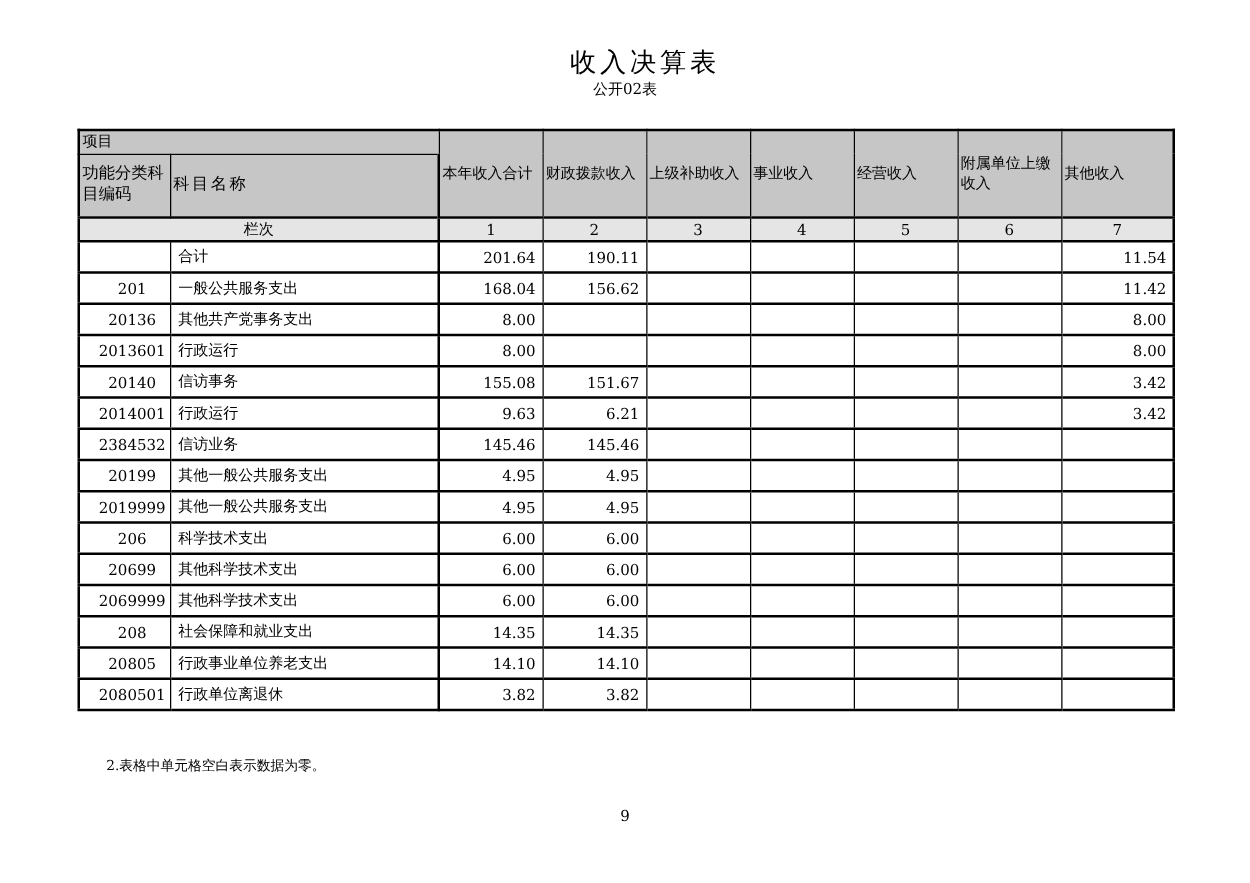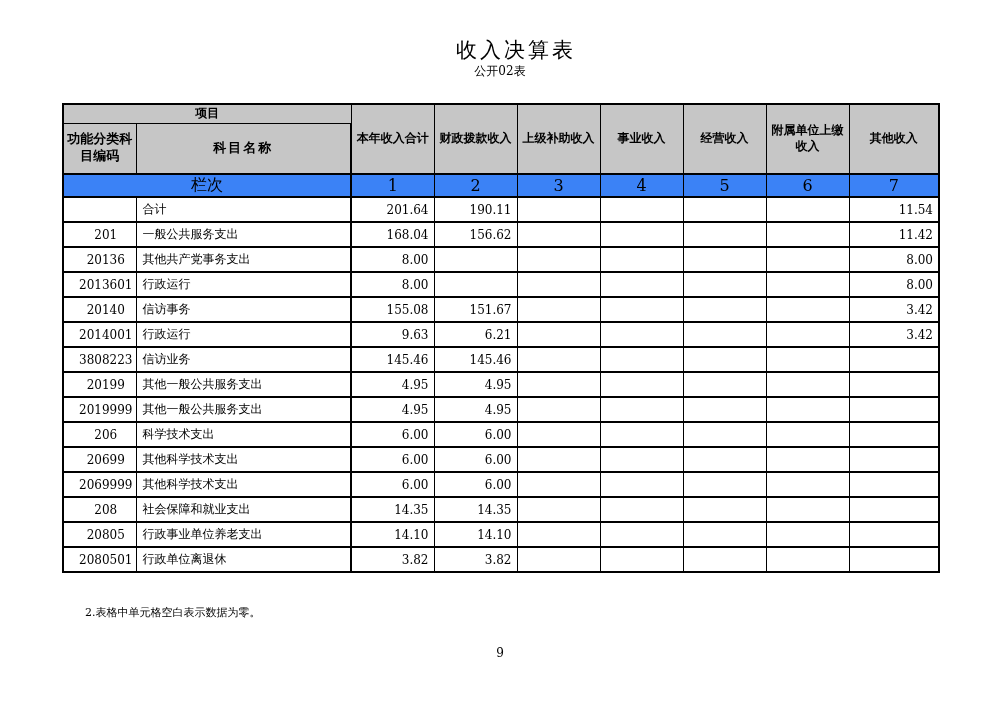--- a/index.html
+++ b/index.html
@@ -48,33 +48,33 @@
     table-layout: fixed;
     border: 2px solid #000;
   }
   .report th, .report td {
     border: 1px solid #000;
     overflow: hidden;
     white-space: normal;
   }
   .report th {
     background: #c6c6c6;
-    font-weight: bold;
+    font-weight: normal;
     font-size: 13px;
-    text-align: center;
+    text-align: left;
     vertical-align: middle;
     padding: 1px 2px;
     line-height: 1.3;
   }
   .report tr.grp-row th { height: 19px; font-size: 12px; }
   .report tr.sub-row th { height: 51px; }
   .report th.name-h { letter-spacing: 2px; }
   .report tr.idx-row td {
-    background: #3b82f6;
-    font-size: 16px;
+    background: #e5e5e5;
+    font-size: 12px;
     text-align: center;
     height: 18px;
     padding: 0;
     border-top-width: 2px;
     border-bottom-width: 2px;
   }
   .report tbody td {
     font-size: 12px;
     height: 25px;
     vertical-align: middle;
@@ -216,21 +216,21 @@
           <td class="name">行政运行</td>
           <td class="num">9.63</td>
           <td class="num">6.21</td>
           <td class="num"></td>
           <td class="num"></td>
           <td class="num"></td>
           <td class="num"></td>
           <td class="num">3.42</td>
         </tr>
         <tr>
-          <td class="code">3808223</td>
+          <td class="code">2384532</td>
           <td class="name">信访业务</td>
           <td class="num">145.46</td>
           <td class="num">145.46</td>
           <td class="num"></td>
           <td class="num"></td>
           <td class="num"></td>
           <td class="num"></td>
           <td class="num"></td>
         </tr>
         <tr>

